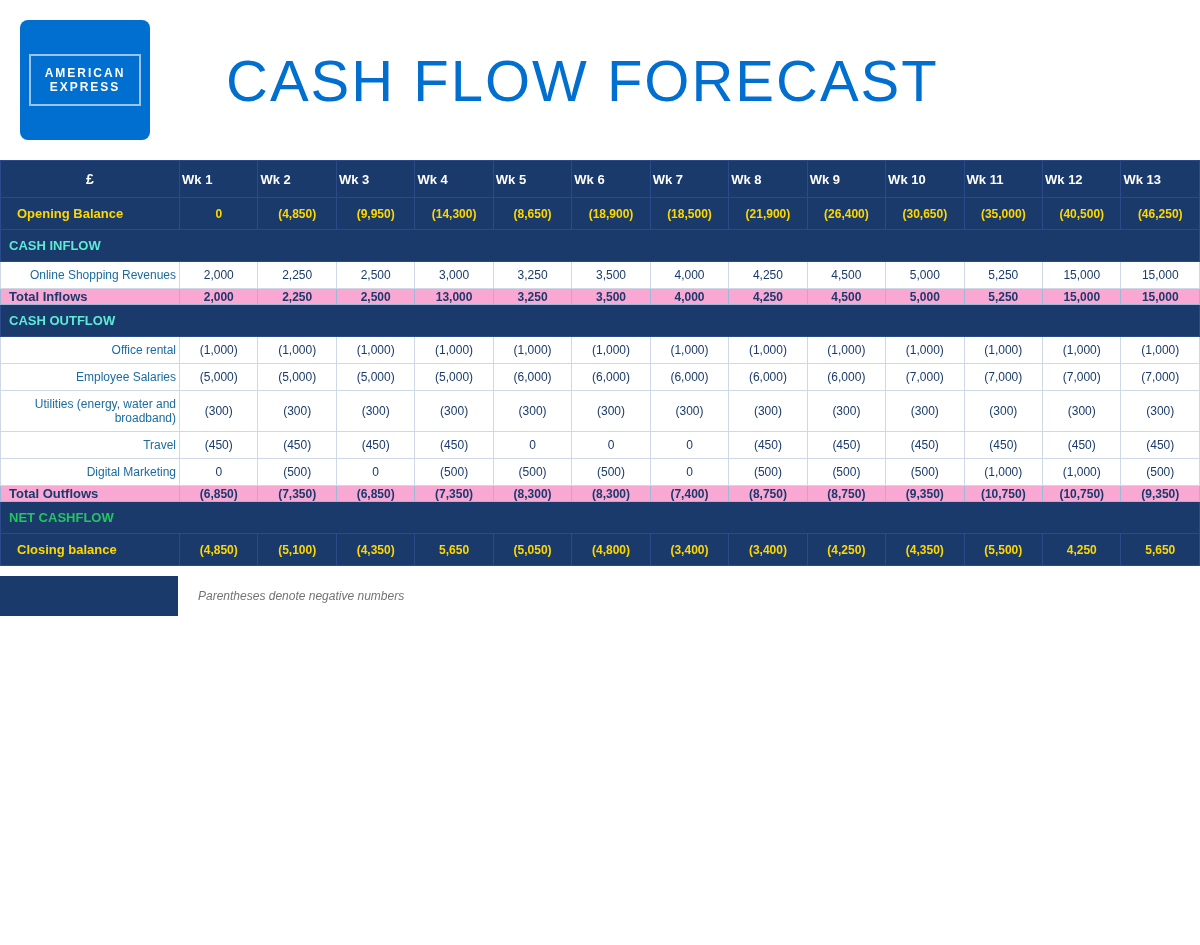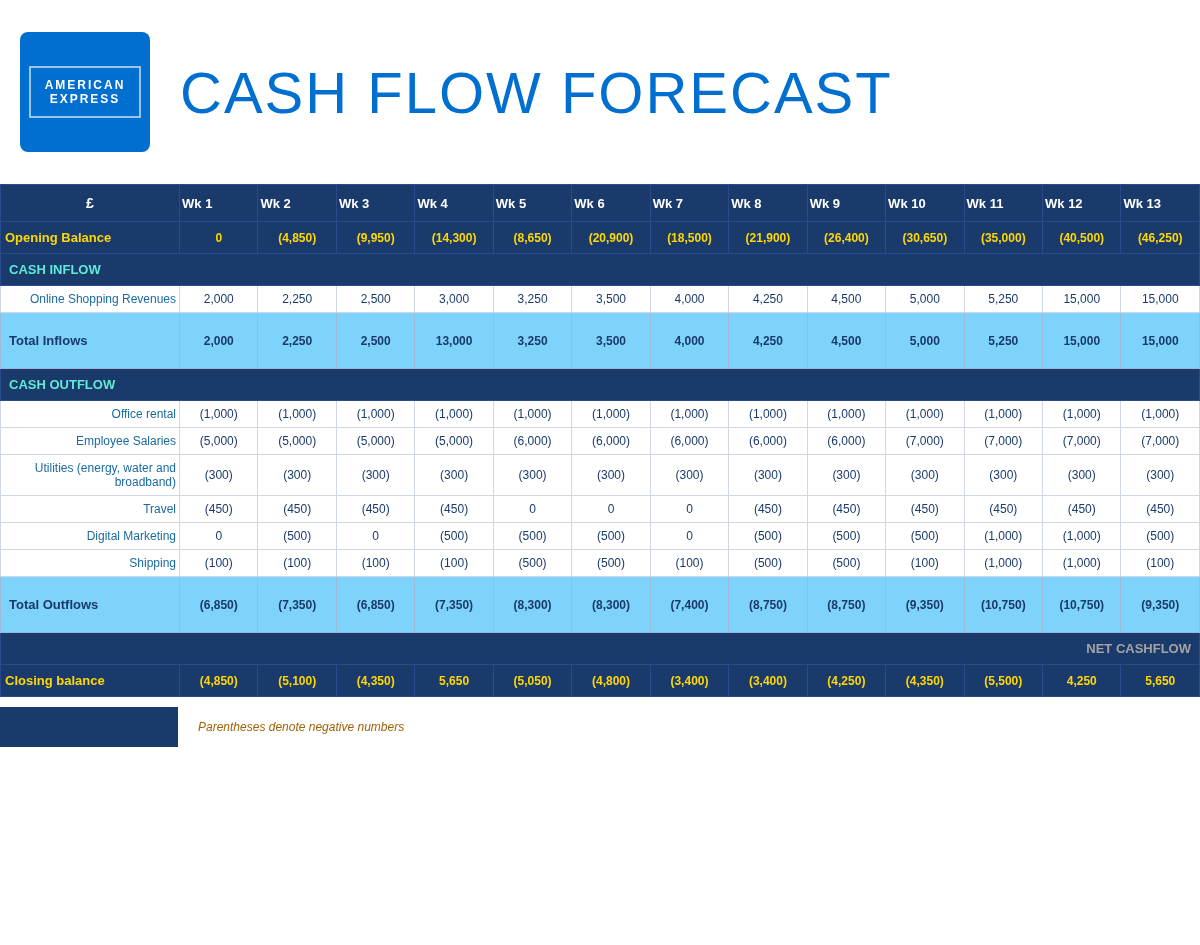--- a/index.html
+++ b/index.html
@@ -9,21 +9,22 @@
       width: 1200px;
       min-height: 945px;
     }
 
     
     .header {
       display: flex;
       align-items: center;
       padding: 20px 20px 20px 20px;
       background: #fff;
-      height: 184px;
+      height: 160px;
+      gap: 46px;
     }
     .amex-logo {
       width: 130px;
       height: 120px;
       background: #006FCF;
       border-radius: 8px;
       display: flex;
       flex-direction: column;
       align-items: center;
       justify-content: center;
@@ -95,21 +96,21 @@
       background: #1a3a6b;
       color: #FFD700;
       font-weight: bold;
       font-size: 12px;
       text-align: center;
       padding: 8px 3px;
       border: 1px solid #2a4a8b;
     }
     .tr-balance td.label-cell {
       text-align: left;
-      padding-left: 4px;
+      padding-left: 16px;
       font-size: 13px;
     }
 
     
     .tr-section td {
       background: #1a3a6b;
       color: #5eead4;
       font-weight: bold;
       font-size: 13px;
       padding: 8px 8px;
@@ -127,61 +128,60 @@
     }
     .tr-data td.label-cell {
       text-align: right;
       padding-left: 8px;
       color: #1a6ba0;
       font-size: 12px;
     }
 
     
     .tr-total td {
-      background: #7dd3fc;
+      background: #f9a8d4;
       color: #1a3a6b;
       font-weight: bold;
       font-size: 12px;
       text-align: center;
-      padding: 20px 3px;
+      padding: 0 3px;
       border: 1px solid #a0b8d8;
     }
     .tr-total td.label-cell {
       text-align: left;
       padding-left: 8px;
       font-size: 13px;
     }
 
     
     .tr-net td {
       background: #1a3a6b;
-      color: #a3a3a3;
+      color: #22c55e;
       font-weight: bold;
       font-size: 13px;
       padding: 8px 8px;
       border: 1px solid #2a4a8b;
-      text-align: right;
     }
 
     
     .footer-note {
       display: flex;
       align-items: center;
       padding: 10px 0;
       background: #fff;
     }
     .footer-left {
       width: 178px;
       background: #1a3a6b;
       height: 40px;
       flex-shrink: 0;
     }
     .footer-text {
       font-size: 12px;
-      color: #a16207;
+      color: #737373;
       padding-left: 20px;
       font-style: italic;
     }
   </style>
 </head>
 <body>
 
 <div class="header">
   <div class="amex-logo">
     <div class="amex-logo-inner">
@@ -230,21 +230,21 @@
     </thead>
     <tbody>
 
       <tr class="tr-balance">
         <td class="label-cell">Opening Balance</td>
         <td>0</td>
         <td>(4,850)</td>
         <td>(9,950)</td>
         <td>(14,300)</td>
         <td>(8,650)</td>
-        <td>(20,900)</td>
+        <td>(18,900)</td>
         <td>(18,500)</td>
         <td>(21,900)</td>
         <td>(26,400)</td>
         <td>(30,650)</td>
         <td>(35,000)</td>
         <td>(40,500)</td>
         <td>(46,250)</td>
       </tr>
 
       <tr class="tr-section">
@@ -368,36 +368,20 @@
         <td>(500)</td>
         <td>0</td>
         <td>(500)</td>
         <td>(500)</td>
         <td>(500)</td>
         <td>(1,000)</td>
         <td>(1,000)</td>
         <td>(500)</td>
       </tr>
 
-      <tr class="tr-data">
-        <td class="label-cell">Shipping</td>
-        <td>(100)</td>
-        <td>(100)</td>
-        <td>(100)</td>
-        <td>(100)</td>
-        <td>(500)</td>
-        <td>(500)</td>
-        <td>(100)</td>
-        <td>(500)</td>
-        <td>(500)</td>
-        <td>(100)</td>
-        <td>(1,000)</td>
-        <td>(1,000)</td>
-        <td>(100)</td>
-      </tr>
 
       <tr class="tr-total">
         <td class="label-cell">Total Outflows</td>
         <td>(6,850)</td>
         <td>(7,350)</td>
         <td>(6,850)</td>
         <td>(7,350)</td>
         <td>(8,300)</td>
         <td>(8,300)</td>
         <td>(7,400)</td>

